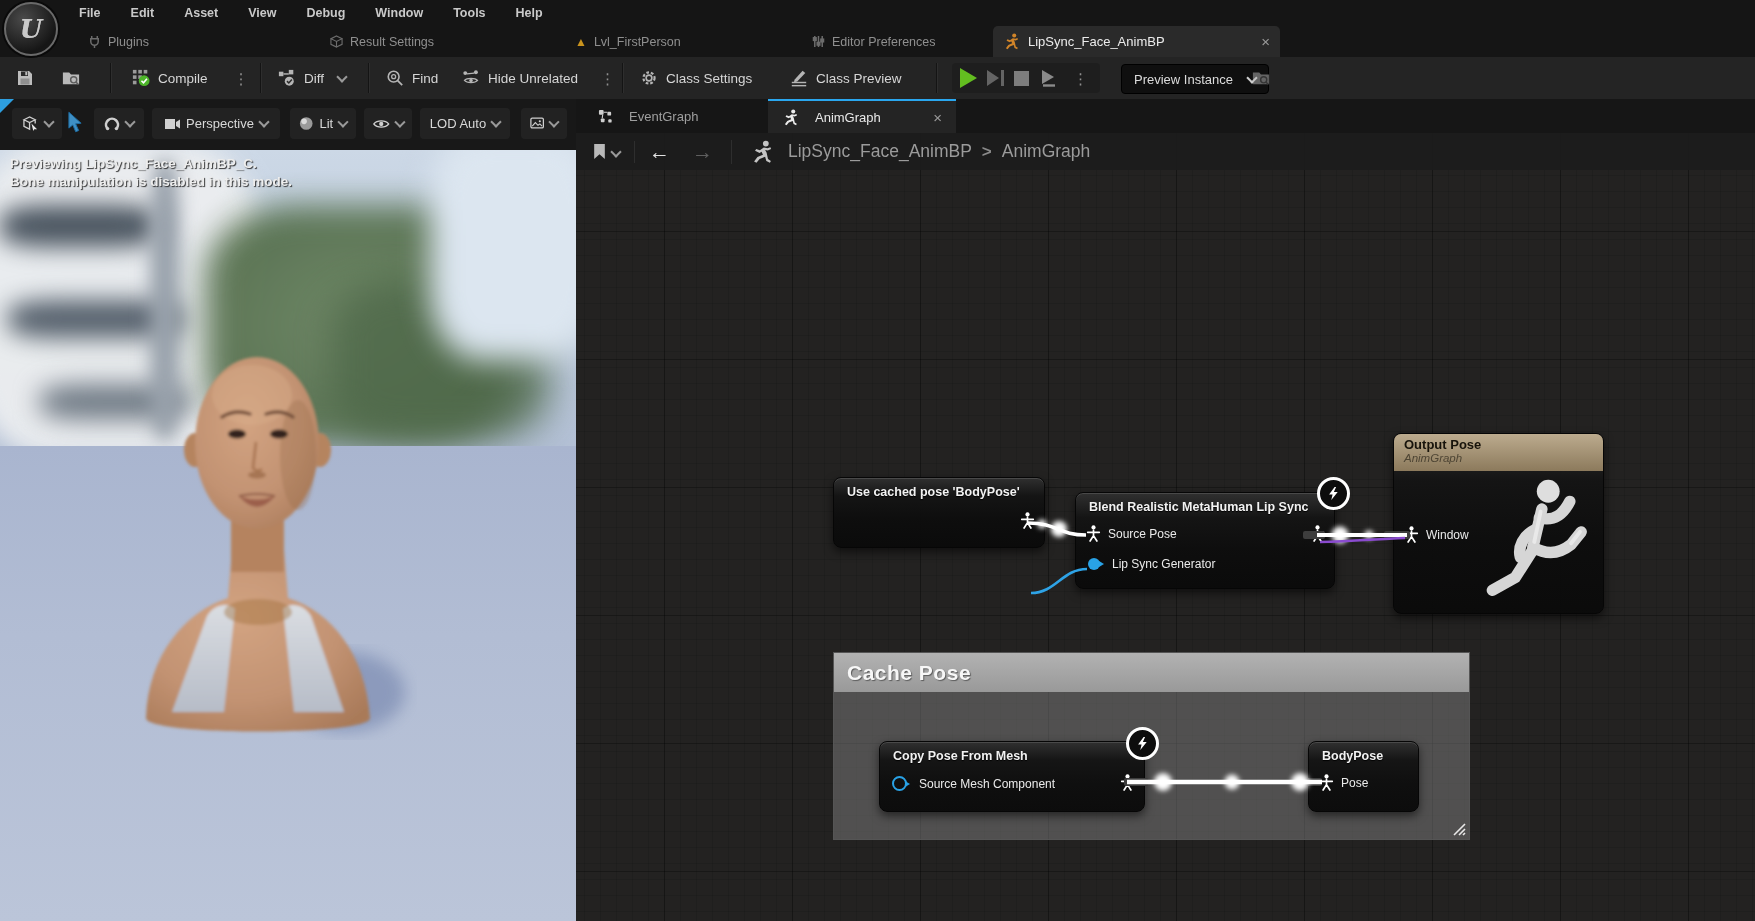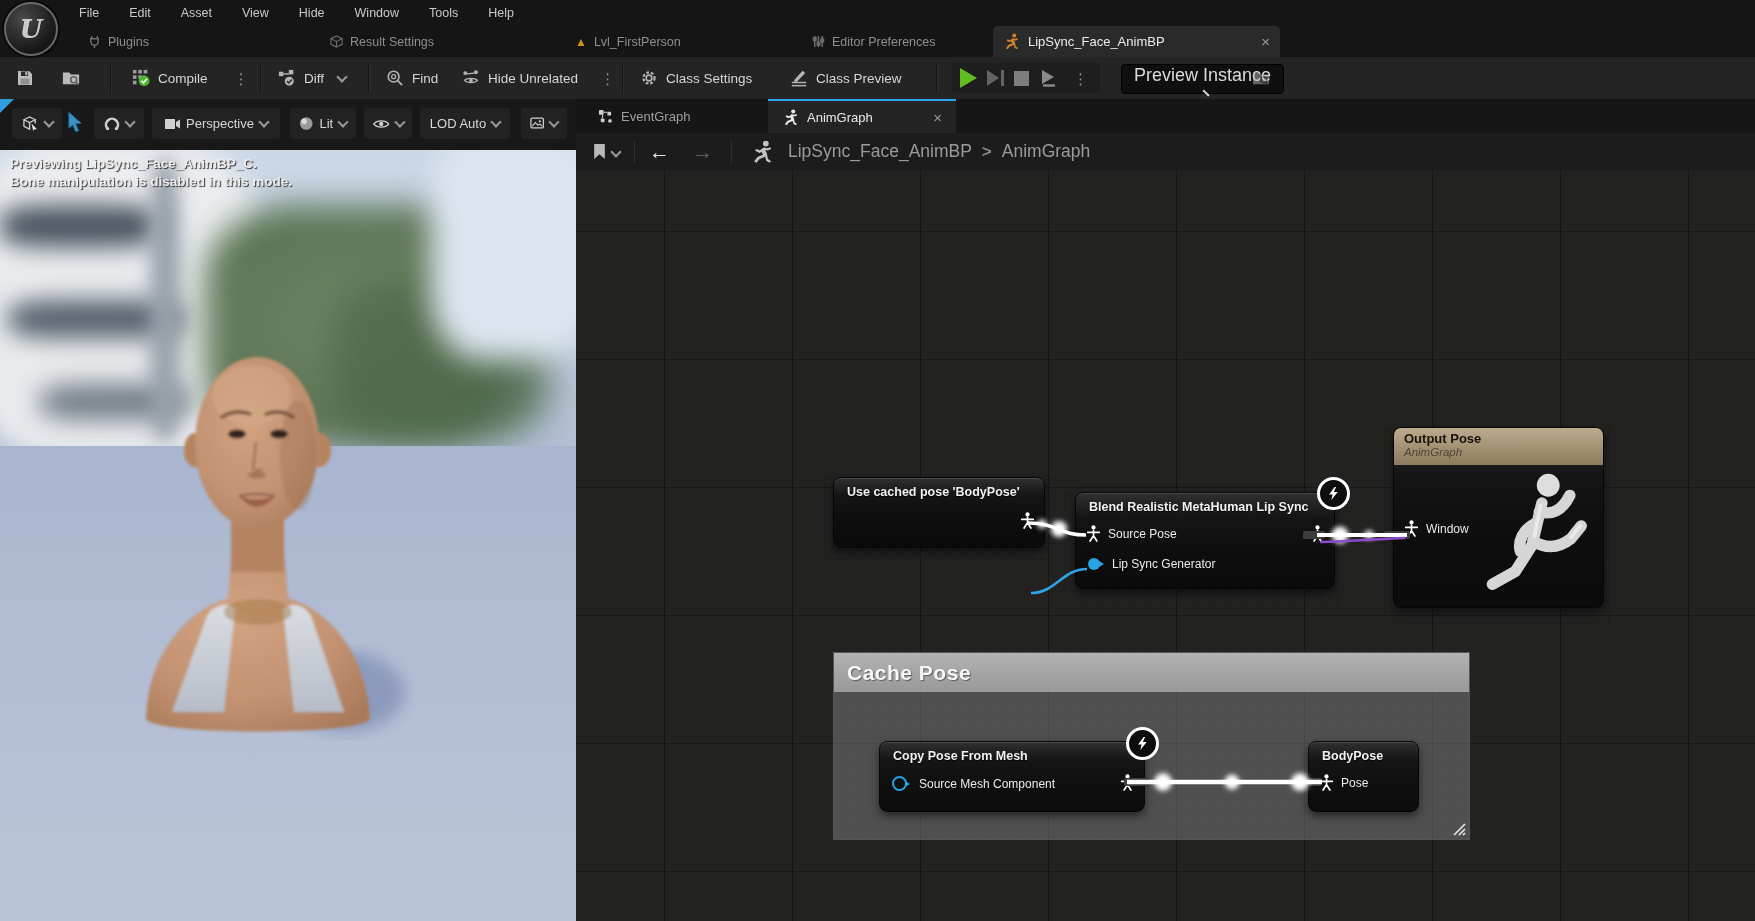--- a/index.html
+++ b/index.html
@@ -13,21 +13,21 @@
   .vsep{position:absolute;top:6px;bottom:6px;width:1px;background:#141414;box-shadow:1px 0 0 #2e2e2e;}
 
   
   .menubar{left:0;top:0;width:1755px;height:26px;background:#151515;}
   .ue-logo{left:4px;top:2px;width:50px;height:50px;border-radius:50%;z-index:5;
            background:radial-gradient(circle at 35% 30%,#4a4a4a,#161616 70%);
            border:2px solid #6a6a6a;box-shadow:0 0 0 2px #0a0a0a;display:flex;align-items:center;justify-content:center;}
   .ue-logo span{font-family:"DejaVu Serif",serif;font-weight:bold;font-style:italic;font-size:26px;
            background:linear-gradient(180deg,#e8e8e8,#8a8a8a);-webkit-background-clip:text;background-clip:text;color:#c9c9c9;}
   .menu-items{left:64px;top:0;height:26px;}
-  .menu-item{padding:0 15px;font-size:12.5px;color:#c9c9c9;line-height:26px;cursor:default;}
+  .menu-item{padding:0 15px;font-size:12.5px;color:#c9c9c9;line-height:26px;cursor:default;font-weight:bold;}
 
   
   .doctabs{left:0;top:26px;width:1755px;height:31px;background:#151515;}
   .doctab{position:absolute;top:0;height:31px;display:flex;align-items:center;font-size:12.5px;color:#8f8f8f;gap:7px;}
   .doctab .dim-ic{opacity:.75;}
   .doctab-active{position:absolute;left:993px;top:0;width:287px;height:31px;background:#2a2a2a;
                  border-radius:5px 5px 0 0;display:flex;align-items:center;padding:0 10px;gap:8px;box-sizing:border-box;}
   .doctab-active .lbl{color:#ececec;font-size:13px;flex:1;}
   .close-x{color:#9a9a9a;font-size:15px;line-height:1;}
 
@@ -36,21 +36,21 @@
   .tbtn{position:absolute;top:0;height:42px;display:flex;align-items:center;font-size:13.5px;color:#d6d6d6;gap:8px;}
   .icon16{width:18px;height:18px;display:inline-block;}
   .playgroup{position:absolute;left:952px;top:6px;height:30px;display:flex;align-items:center;gap:10px;
              background:#1e1e1e;border-radius:4px;padding:0 8px;}
   .tri-play{width:0;height:0;border-left:17px solid #63bd20;border-top:10px solid transparent;border-bottom:10px solid transparent;}
   .step-fwd{display:flex;align-items:center;opacity:.65;}
   .step-fwd .t{width:0;height:0;border-left:12px solid #8a8a8a;border-top:8px solid transparent;border-bottom:8px solid transparent;}
   .step-fwd .b{width:3px;height:16px;background:#8a8a8a;margin-left:2px;}
   .stop-sq{width:15px;height:15px;background:#7d7d7d;}
   .preview-btn{position:absolute;left:1121px;top:7px;height:28px;background:#0f0f0f;border:1px solid #000;
-               border-radius:4px;display:flex;align-items:center;padding:0 12px;gap:9px;font-size:18px;color:#dcdcdc;flex-direction:column;}
+               border-radius:4px;display:flex;align-items:center;padding:0 12px;gap:9px;font-size:13px;color:#dcdcdc;}
 
   
   .viewport{left:0;top:99px;width:576px;height:822px;background:#181818;overflow:hidden;}
   .vp-focus-tri{left:0;top:0;width:0;height:0;border-top:14px solid #2d9fe0;border-right:14px solid transparent;z-index:9;}
   .vp-btn{position:absolute;top:9px;height:31px;background:rgba(36,36,36,.92);border-radius:4px;display:flex;
           align-items:center;justify-content:center;gap:6px;font-size:13px;color:#d8d8d8;z-index:8;box-sizing:border-box;padding:0 9px;}
   .vp-photo{left:0;top:51px;width:576px;height:771px;overflow:hidden;
             background:linear-gradient(180deg,#ccd8e6 0%,#bac7da 28%,#b0bdd3 42%,#b3bed5 100%);}
   .blob{position:absolute;border-radius:30%;}
   .vp-lower{left:0;top:296px;width:576px;height:475px;position:absolute;
@@ -62,21 +62,21 @@
   .gcanvas{position:absolute;left:0;top:34px;width:1179px;height:788px;
     background-color:#232221;
     background-image:
       linear-gradient(rgba(0,0,0,.30) 1px,transparent 1px),
       linear-gradient(90deg,rgba(0,0,0,.30) 1px,transparent 1px),
       linear-gradient(rgba(0,0,0,.10) 1px,transparent 1px),
       linear-gradient(90deg,rgba(0,0,0,.10) 1px,transparent 1px);
     background-size:128px 128px,128px 128px,16px 16px,16px 16px;
     background-position:-40px -30px,-40px -30px,-8px -6px,-8px -6px;}
   .gtabs{position:absolute;left:0;top:0;width:1179px;height:34px;background:#161616;z-index:20;}
-  .gtab{position:absolute;top:0;height:34px;display:flex;align-items:center;gap:8px;font-size:13px;color:#9f9f9f;padding:0 14px;}
+  .gtab{position:absolute;top:0;height:34px;display:flex;align-items:center;gap:16px;font-size:13px;color:#9f9f9f;padding:0 14px;}
   .gtab.active{background:#242424;color:#e9e9e9;border-top:2px solid #2aa7ef;height:32px;}
   .crumbbar{position:absolute;left:0;top:34px;width:1179px;height:37px;background:rgba(28,28,28,.96);z-index:19;
             display:flex;align-items:center;}
   .crumb-root,.crumb-cur{font-size:17.5px;color:#9b9b9b;}
   .crumb-sep{font-size:17px;color:#8a8a8a;font-weight:bold;margin:0 10px;}
   .navarrow{font-size:21px;font-weight:bold;line-height:1;}
 
   
   .node{position:absolute;border-radius:8px;border:1px solid #060606;z-index:10;
         background:linear-gradient(180deg,rgba(48,48,48,.98) 0%,rgba(20,20,20,.98) 26%,rgba(13,13,13,.97) 60%,rgba(10,10,10,.97) 100%);
@@ -135,21 +135,21 @@
 
   <div class="abs menubar"></div>
   <div class="abs ue-logo">
       <span>U</span>
     </div>
   <div class="abs row menu-items">
     <span class="menu-item">File</span>
     <span class="menu-item">Edit</span>
     <span class="menu-item">Asset</span>
     <span class="menu-item">View</span>
-    <span class="menu-item">Hide</span>
+    <span class="menu-item">Debug</span>
     <span class="menu-item">Window</span>
     <span class="menu-item">Tools</span>
     <span class="menu-item">Help</span>
   </div>
 
   <div class="abs doctabs">
     <div class="doctab" style="left:88px">
       <svg class="dim-ic" width="13" height="13" viewBox="0 0 14 14">
         <path d="M4 1 v3 M10 1 v3 M3 4 h8 v3 a4 4 0 0 1 -8 0 Z M7 11 v3" stroke="#8a8a8a" stroke-width="1.6" fill="none"></path>
       </svg>
@@ -485,21 +485,21 @@
       <div class="node" style="left:257px;top:344px;width:210px;height:69px">
         <div class="node-title">Use cached pose 'BodyPose'</div>
         <div class="pin-row" style="right:9px;top:34px">
           <svg class="pin-person" viewBox="0 0 14 17" style="color:#fff">
               <use href="#pin-person"></use>
             </svg>
         </div>
       </div>
 
 
-      <div class="node" style="left:817px;top:294px;width:209px;height:179px">
+      <div class="node" style="left:817px;top:300px;width:209px;height:179px">
         <div class="outpose-hdr">
           <div class="t1">Output Pose</div>
           <div class="t2">AnimGraph</div>
         </div>
         <div class="pin-row" style="left:10px;top:92px">
           <svg class="pin-person" viewBox="0 0 14 17" style="color:#fff">
               <use href="#pin-person"></use>
             </svg>
           <span>Window</span>
         </div>

